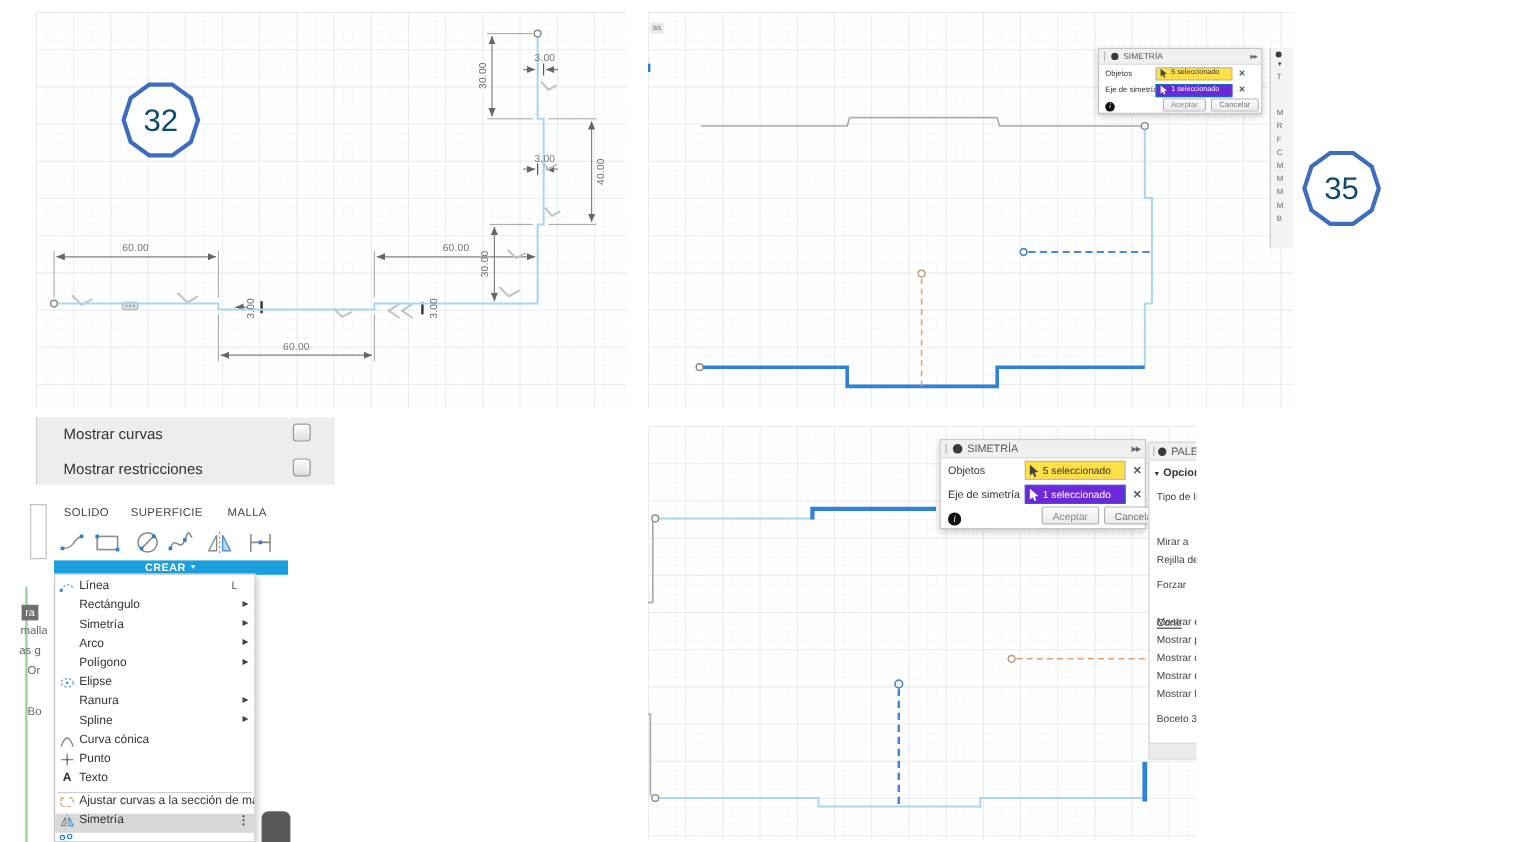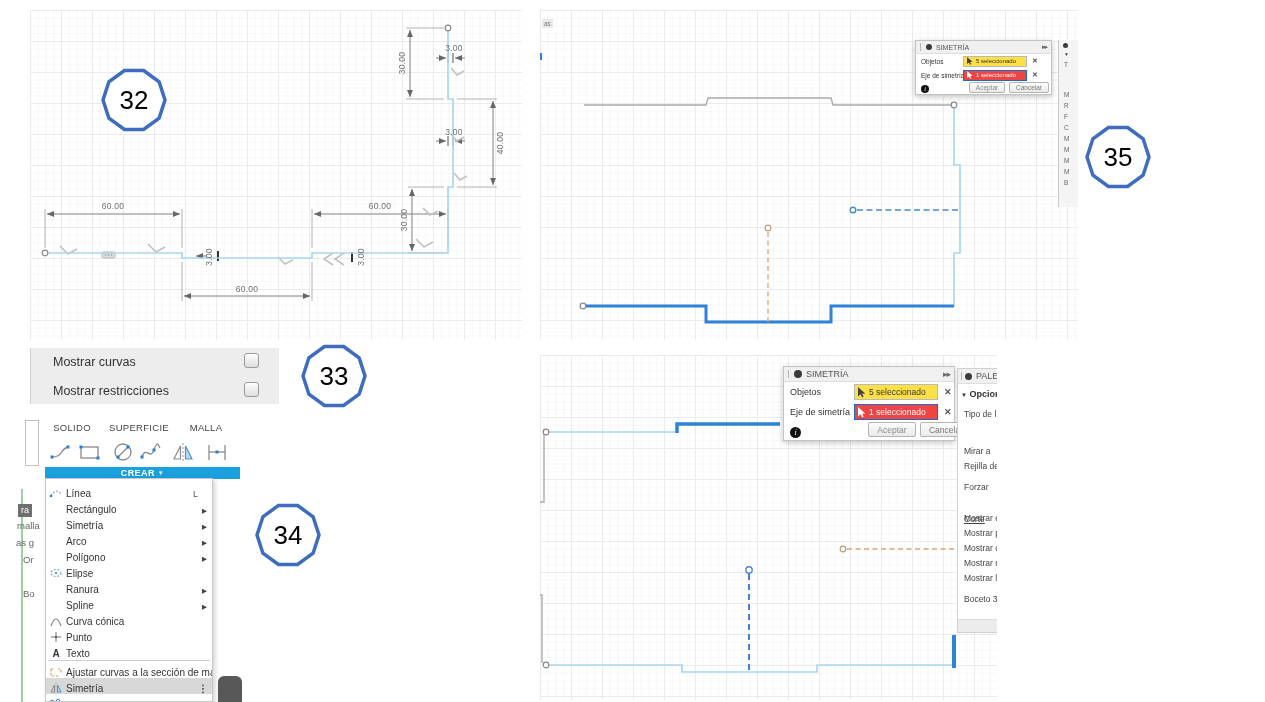--- a/index.html
+++ b/index.html
@@ -36,39 +36,39 @@
   .btick{stroke:#333;stroke-width:2;}
   .cons{stroke:#c2c2c2;stroke-width:1.7;fill:none;}
   
   .dimlab{position:absolute;font-size:8.5px;color:#6f6f6f;white-space:nowrap;
           transform:translate(-50%,-50%);letter-spacing:.2px;}
   .dimlab.rot{transform:translate(-50%,-50%) rotate(-90deg);}
   
   .badge{position:absolute;width:70px;height:70px;}
   .badge svg{position:absolute;left:0;top:0;}
   .badge span{position:absolute;left:0;top:0;width:70px;height:70px;display:flex;
-              align-items:center;justify-content:center;font-size:26px;color:#000000;}
+              align-items:center;justify-content:center;font-size:26px;color:#0c4a6e;}
   
   #shot33{background:#ededed;border-left:1px solid #cfcfcf;}
   .s33label{position:absolute;font-size:12.5px;color:#333;}
   .cb{position:absolute;width:13px;height:13px;border:1px solid #9a9a9a;border-radius:3px;
       background:linear-gradient(#fdfdfd,#dedede);box-shadow:inset 0 1px 0 #fff;}
   
   .toolbar{position:absolute;left:45px;top:417px;width:195px;height:50px;background:#fff;}
   .tab{position:absolute;top:5px;transform:translateX(-50%);font-size:9.5px;color:#444;
        letter-spacing:.3px;white-space:nowrap;}
   .tbico{position:absolute;top:24px;transform:translateX(-50%);}
   .crearbar{position:absolute;left:45px;top:467px;width:195px;height:12px;background:#1b9fdd;
             color:#fff;display:flex;align-items:center;justify-content:center;gap:3px;
             font-size:9px;font-weight:bold;letter-spacing:.4px;}
   .crearbar .caret{font-size:6px;font-weight:normal;}
   .menu{position:absolute;left:45px;top:478px;width:168px;height:224px;background:#fff;
         border:1px solid #c8c8c8;box-shadow:2px 2px 5px rgba(0,0,0,.18);box-sizing:border-box;
         padding-top:4px;overflow:hidden;}
-  .mrow{position:relative;height:16px;display:flex;align-items:flex-end;}
+  .mrow{position:relative;height:16px;display:flex;align-items:flex-start;}
   .mrow.hl{background:#d8d8d8;}
   .mico{width:20px;display:flex;justify-content:center;flex:none;}
   .mlabel{font-size:10px;color:#333;white-space:nowrap;}
   .msc{position:absolute;right:14px;font-size:9px;color:#555;}
   .marr{position:absolute;right:5px;font-size:6.5px;color:#444;}
   .mell{position:absolute;right:4px;font-size:10px;color:#444;font-weight:bold;}
   .mdiv{height:0;border-top:1px solid #cfcfcf;margin:1px 2px;}
   .mletter{font-size:10px;font-weight:bold;color:#333;}
   .fragment{position:absolute;font-size:9.5px;color:#666;white-space:nowrap;}
   .chip{position:absolute;background:#6f6f6f;color:#fff;font-size:9px;line-height:13px;
@@ -81,21 +81,21 @@
        box-shadow:0 2px 6px rgba(0,0,0,.22);box-sizing:border-box;}
   .dlg-title{background:#f0f0f0;border-bottom:1px solid #ddd;display:flex;align-items:center;
              padding:0 4px;color:#555;}
   .grip{width:2px;border-left:1px solid #b5b5b5;margin-right:3px;height:60%;}
   .cmdc{border-radius:50%;background:#3a3a3a;flex:none;margin-right:4px;}
   .detach{margin-left:auto;color:#666;letter-spacing:-1px;}
   .drow{display:flex;align-items:center;}
   .dlabel{color:#333;white-space:nowrap;}
   .dfield{display:flex;align-items:center;gap:3px;border:1px solid #b9b9b9;background:#fde047;
           box-sizing:border-box;padding:0 3px;white-space:nowrap;color:#333;}
-  .dfield.sel{background:#ef4444;border-color:#166ec2;color:#fff;}
+  .dfield.sel{background:#6d28d9;border-color:#166ec2;color:#fff;}
   .dx{color:#555;font-weight:bold;}
   .dfoot{display:flex;align-items:center;}
   .infoc{border-radius:50%;background:#111;color:#fff;display:flex;align-items:center;
          justify-content:center;font-style:italic;font-family:"Liberation Serif",serif;flex:none;}
   .dbtn{position:absolute;border:1px solid #b3b3b3;border-radius:2px;text-align:center;
         background:linear-gradient(#fdfdfd,#e9e9e9);color:#8a8a8a;box-sizing:border-box;}
   .dbtn.cancel{color:#777;}
   
   .pal36{position:absolute;left:417px;top:13px;width:48px;height:265px;background:#fff;
          border:1px solid #d0d0d0;box-sizing:border-box;overflow:hidden;}
@@ -514,32 +514,20 @@
       <div class="pfoot"></div>
     </div>
   </div>
 
   <div class="badge" style="left:99px;top:65px;">
     <svg width="70" height="70">
         <polygon points="44.6,5.5 60.1,16.8 66,35 60.1,53.2 44.6,64.5 25.4,64.5 9.9,53.2 4,35 9.9,16.8 25.4,5.5" fill="#ffffff" stroke="#3e6dbf" stroke-width="3.5"></polygon>
       </svg>
     <span>32</span>
   </div>
-  <div class="badge" style="left:299px;top:341px;">
-    <svg width="70" height="70">
-        <polygon points="44.6,5.5 60.1,16.8 66,35 60.1,53.2 44.6,64.5 25.4,64.5 9.9,53.2 4,35 9.9,16.8 25.4,5.5" fill="#ffffff" stroke="#3e6dbf" stroke-width="3.5"></polygon>
-      </svg>
-    <span>33</span>
-  </div>
-  <div class="badge" style="left:253px;top:500px;">
-    <svg width="70" height="70">
-        <polygon points="44.6,5.5 60.1,16.8 66,35 60.1,53.2 44.6,64.5 25.4,64.5 9.9,53.2 4,35 9.9,16.8 25.4,5.5" fill="#ffffff" stroke="#3e6dbf" stroke-width="3.5"></polygon>
-      </svg>
-    <span>34</span>
-  </div>
   <div class="badge" style="left:1083px;top:122px;">
     <svg width="70" height="70">
         <polygon points="44.6,5.5 60.1,16.8 66,35 60.1,53.2 44.6,64.5 25.4,64.5 9.9,53.2 4,35 9.9,16.8 25.4,5.5" fill="#ffffff" stroke="#3e6dbf" stroke-width="3.5"></polygon>
       </svg>
     <span>35</span>
   </div>
 
 </div>
 
 </body></html>

